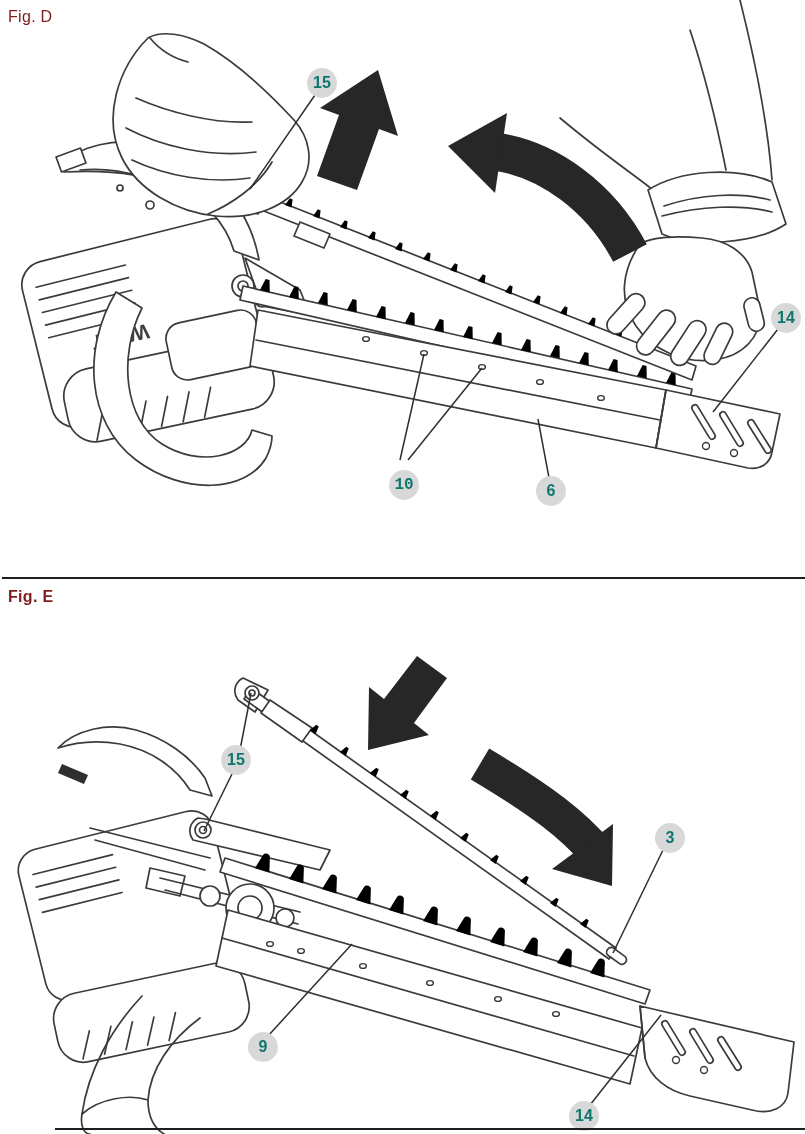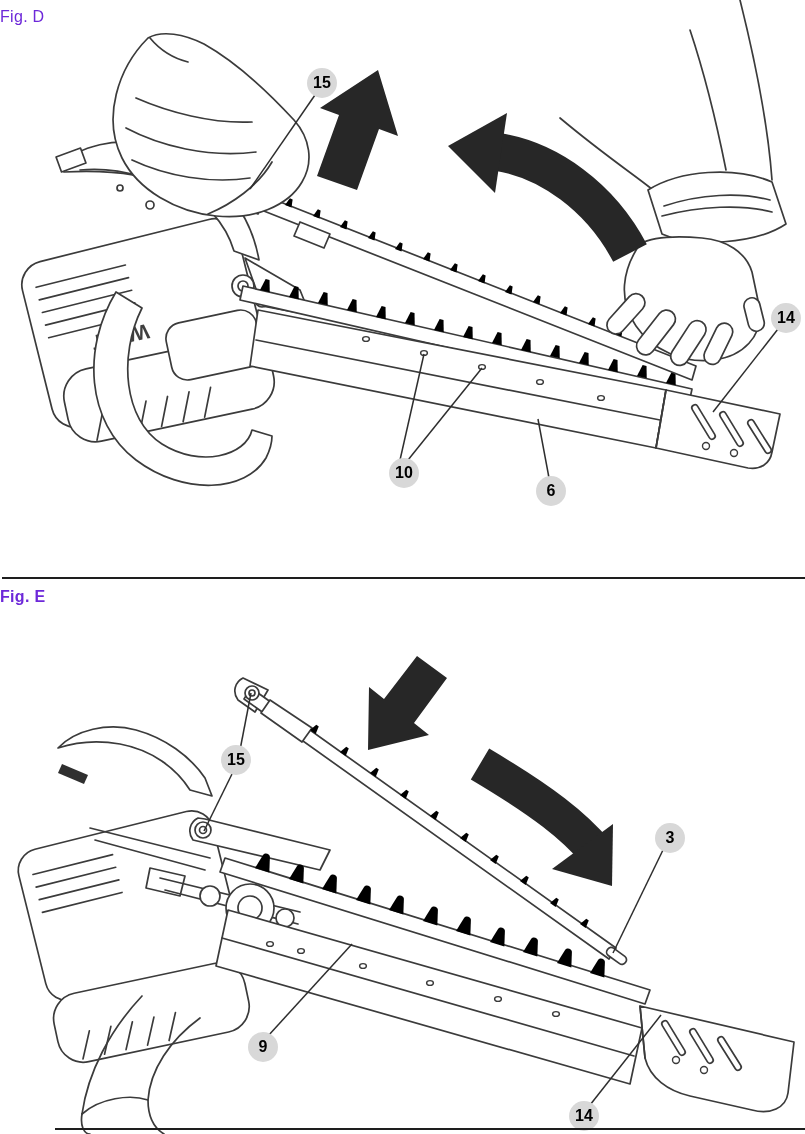--- a/index.html
+++ b/index.html
@@ -2,29 +2,29 @@
 <html><head>
 <meta charset="utf-8">
 <style>
   * { margin:0; padding:0; box-sizing:border-box; }
   html,body { background:#ffffff; }
   .page {
     position:relative; width:805px; height:1134px; background:#ffffff;
     overflow:hidden; font-family:"Liberation Sans", sans-serif;
   }
   .fig-label {
-    position:absolute; left:0; font-size:16px; color:#6d28d9;
+    position:absolute; left:8px; font-size:16px; color:#7f1d1d;
     letter-spacing:.3px; font-weight:400;
   }
   .fig-svg { position:absolute; left:0; }
   .divider { position:absolute; background:#1e1e1e; height:2.4px; }
   .callout {
     position:absolute; width:30px; height:30px; border-radius:50%;
     background:#d8d8d8; display:flex; align-items:center; justify-content:center;
-    font-size:16px; font-weight:bold; color:#000000; line-height:1;
+    font-size:16px; font-weight:bold; color:#0f766e; line-height:1;
   }
   svg * { vector-effect:non-scaling-stroke; }
   .la { fill:#ffffff; stroke:#3b3b3b; stroke-width:1.7; stroke-linejoin:round; stroke-linecap:round; }
   .ln { fill:none; stroke:#3b3b3b; stroke-width:1.7; stroke-linejoin:round; stroke-linecap:round; }
   .arrow { fill:#272727; stroke:none; }
   .arrow-band { fill:none; stroke:#272727; stroke-linecap:butt; }
   .leader { stroke:#2e2e2e; stroke-width:1.5; fill:none; }
   .screw { fill:#ffffff; stroke:#3b3b3b; stroke-width:1.4; }
   .slot-outer { stroke:#3b3b3b; stroke-width:8; stroke-linecap:round; }
   .slot-inner { stroke:#ffffff; stroke-width:4.6; stroke-linecap:round; }
@@ -178,21 +178,21 @@
       <line x1="549" y1="478" x2="538" y2="419"></line>
     </g>
   </svg>
 
   <div class="callout" style="left:307px; top:68px;">
       <span>15</span>
     </div>
   <div class="callout" style="left:771px; top:303px;">
       <span>14</span>
     </div>
-  <div class="callout" style="left:389px; top:458px;">
+  <div class="callout" style="left:389px; top:470px;font-family:Liberation Mono, monospace;">
       <span>10</span>
     </div>
   <div class="callout" style="left:536px; top:476px;">
       <span>6</span>
     </div>
 
   <div class="divider" style="top:577px; left:2px; width:803px;"></div>
 
   <div class="fig-label" style="top:588px;font-weight:bold;">Fig. E</div>
 

